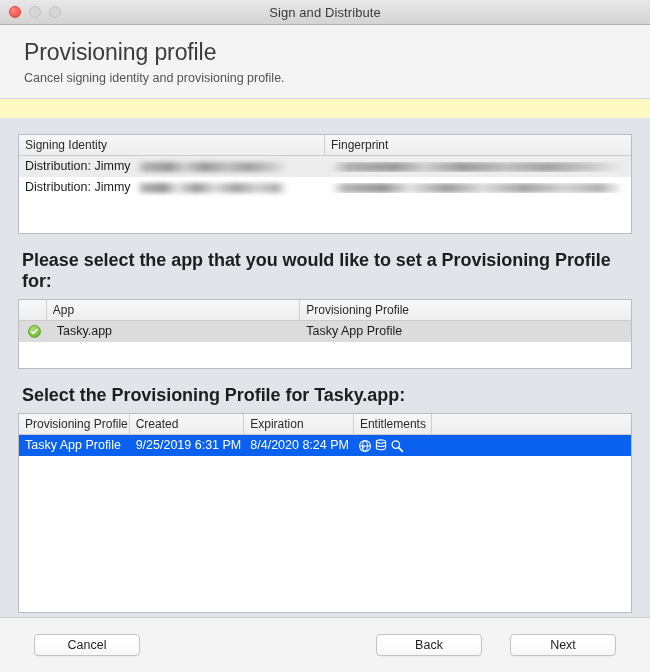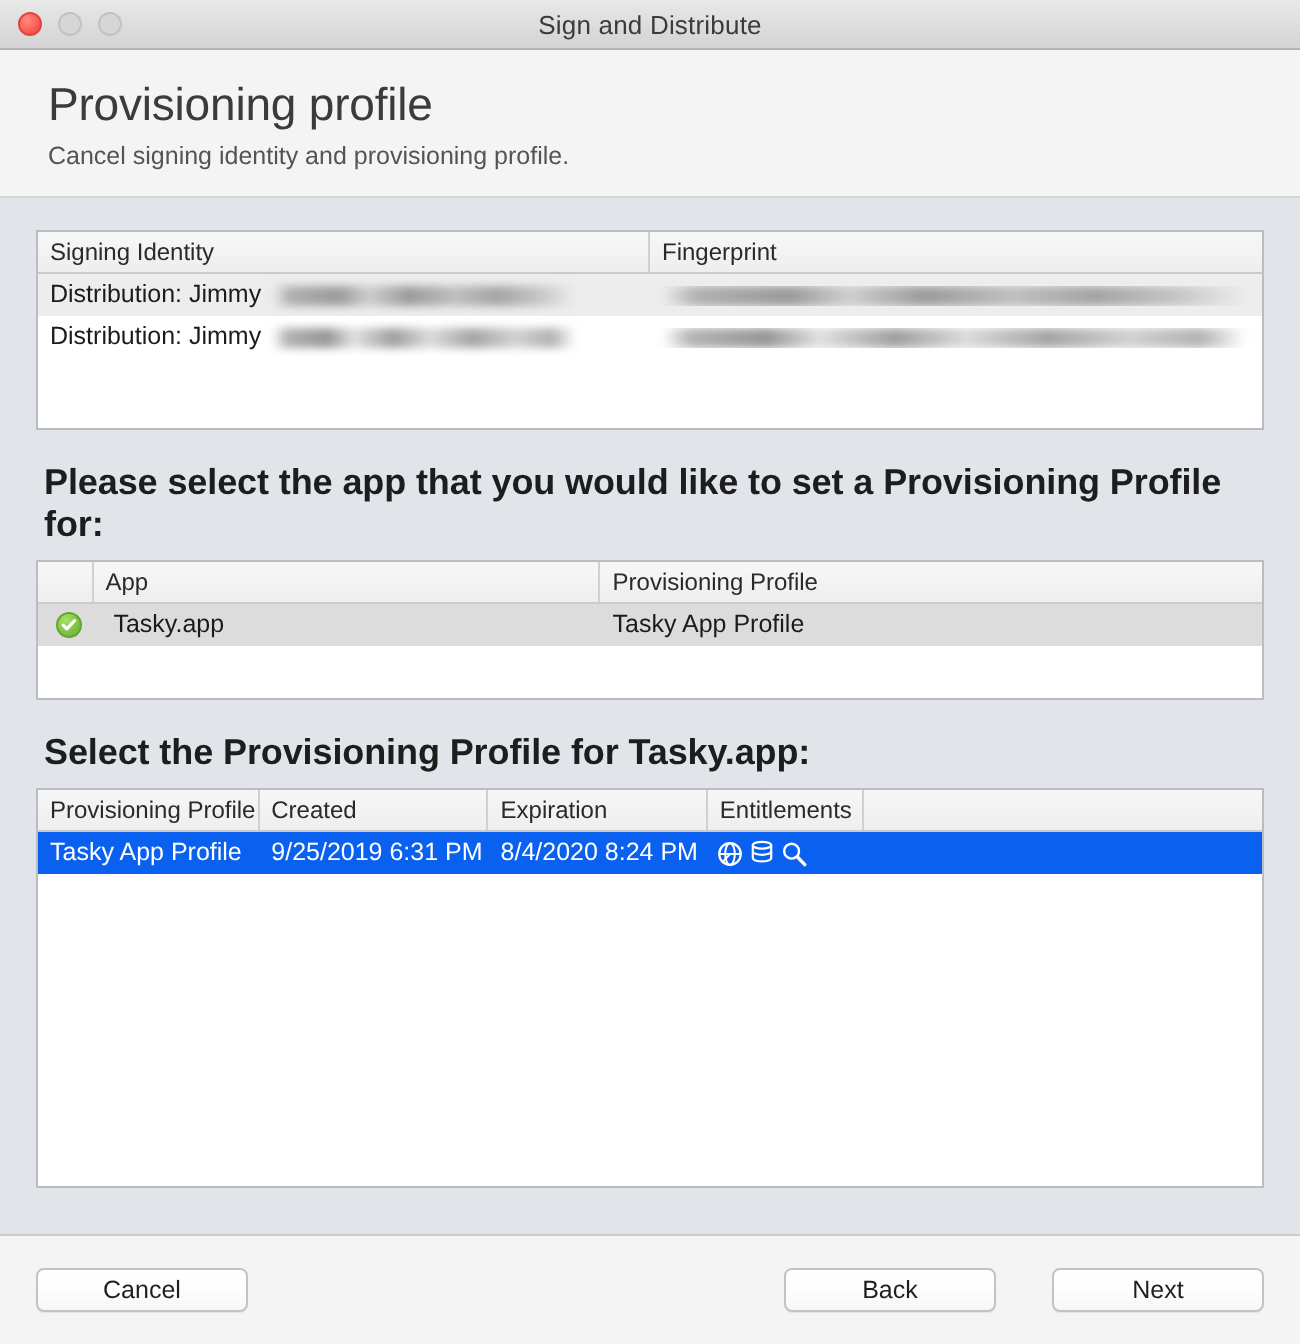--- a/index.html
+++ b/index.html
@@ -88,20 +88,21 @@
     line-height: 16px;
   }
 
   
   .body {
     flex: 1 1 auto;
     background: #e1e5ea;
     padding: 16px 18px 0 18px;
     box-sizing: border-box;
     position: relative;
+    margin-top: 19px;
   }
 
   .section-label {
     font-size: 18px;
     font-weight: bold;
     color: #1d1d1d;
     margin: 0 0 7px 4px;
     letter-spacing: -0.05px;
   }
   .section-gap-top { margin-top: 16px; }
@@ -203,21 +204,21 @@
   }
   .ent-icons svg { display: block; }
 
   
   .footer {
     flex: 0 0 55px;
     background: #f4f4f4;
     border-top: 1px solid #c9ccd0;
     display: flex;
     align-items: center;
-    padding: 0 18px;
+    padding: 0 34px;
     box-sizing: border-box;
   }
   .btn {
     font-family: "Liberation Sans", sans-serif;
     font-size: 12.5px;
     color: #1f1f1f;
     background: linear-gradient(to bottom, #ffffff 0%, #fdfdfd 50%, #f6f6f6 100%);
     border: 1px solid #c2c2c2;
     border-radius: 4px;
     height: 22px;

